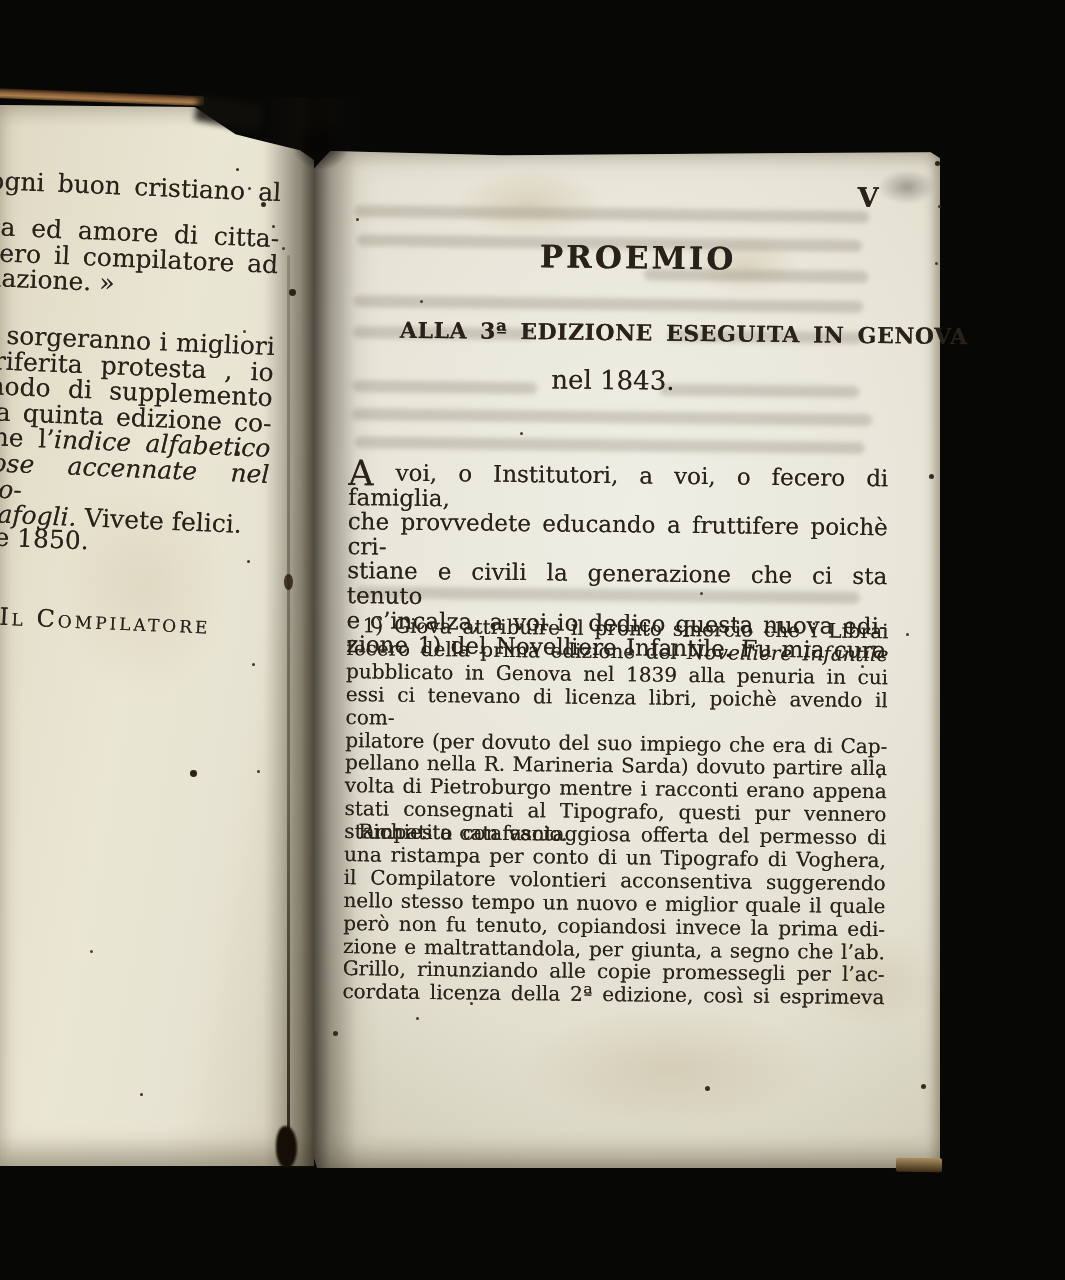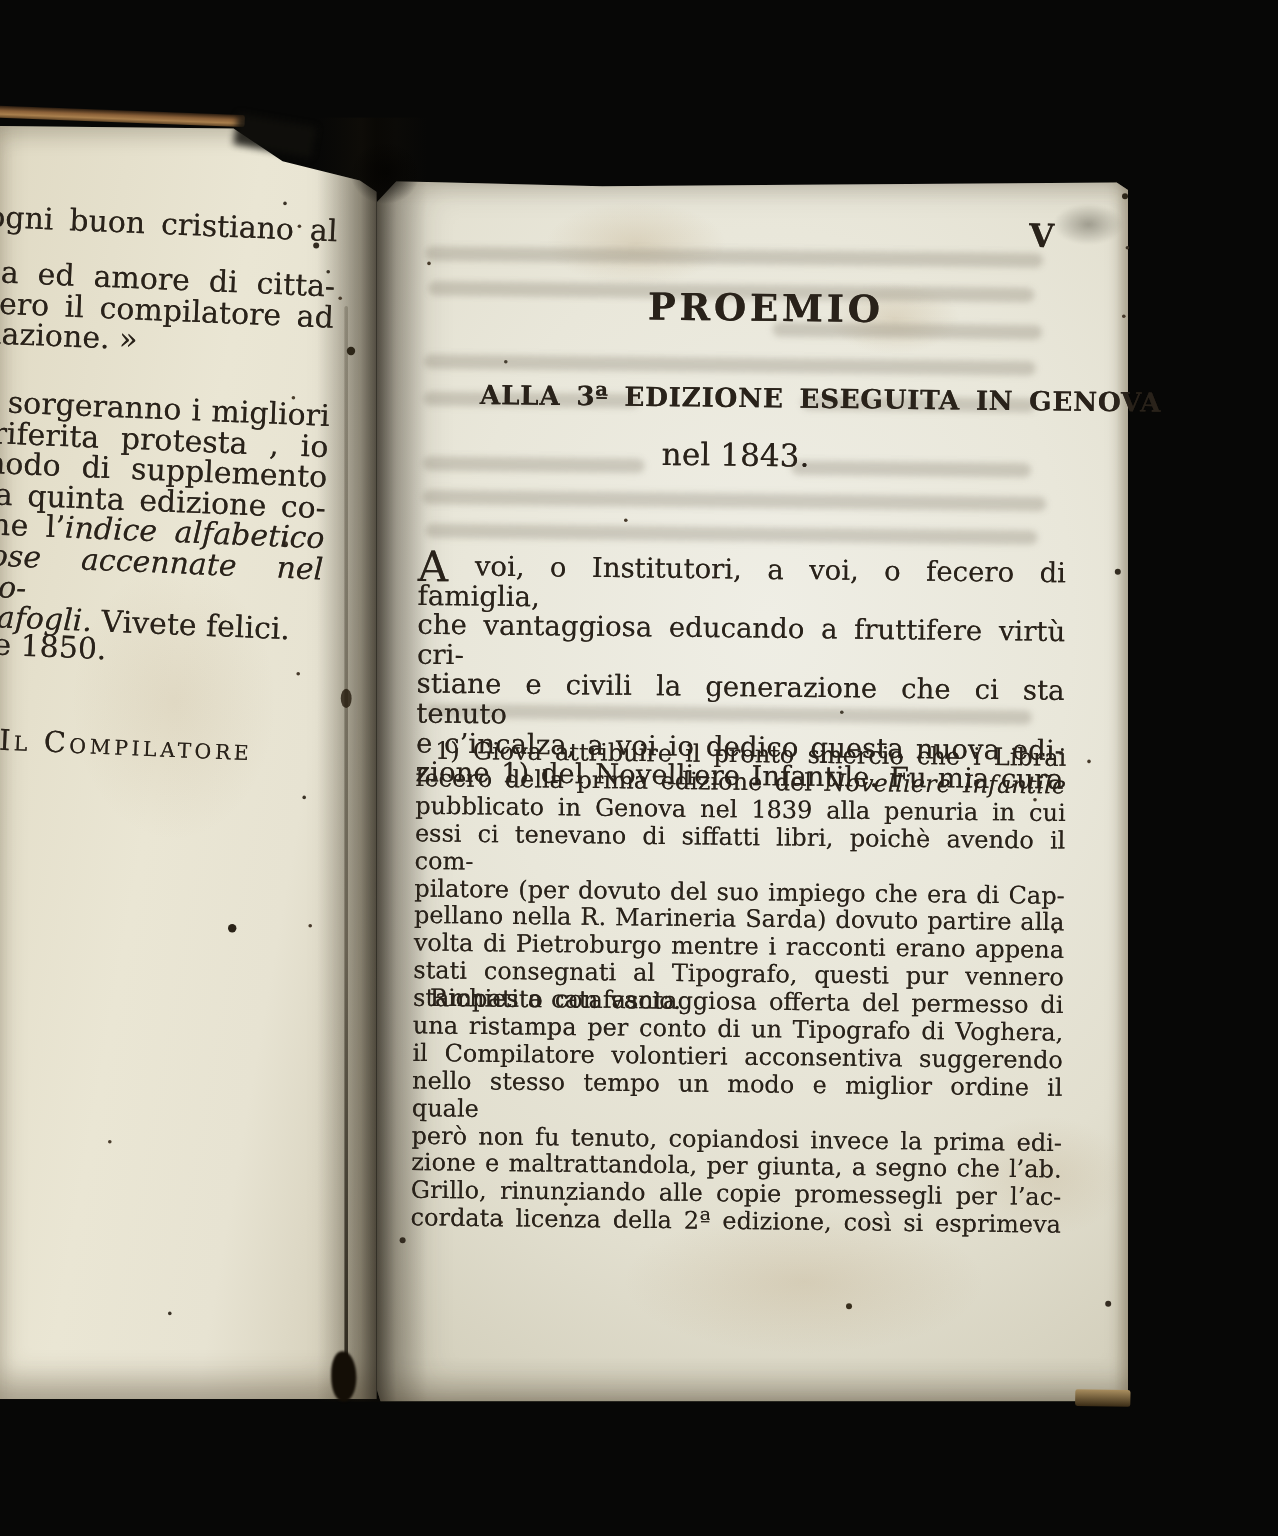--- a/index.html
+++ b/index.html
@@ -145,43 +145,43 @@
     <div class="ghost" style="left:18px;top:286px;width:510px;"></div>
     <div class="ghost" style="left:20px;top:436px;width:505px;"></div>
 
     <div class="vnum">V</div>
     <div class="title">PROEMIO</div>
     <div class="subtitle">ALLA 3ª EDIZIONE ESEGUITA IN GENOVA</div>
     <div class="yearline">nel 1843.</div>
 
     <div class="bodyp">
       <div class="j"><span class="cap">A</span><span> voi, o Institutori, a voi, o fecero di famiglia,</span></div>
-      <div class="j"><span>che vantaggiosa educando a fruttifere virtù cri-</span></div>
+      <div class="j"><span>che provvedete educando a fruttifere poichè cri-</span></div>
       <div class="j"><span>stiane e civili la generazione che ci sta tenuto</span></div>
       <div class="j"><span>e c’incalza, a voi io dedico questa nuova edi-</span></div>
       <div class="j"><span>zione 1) del Novelliere Infantile. Fu mia cura</span></div>
     </div>
 
     <div class="fnp fn1">
       <div class="j ind16"><span>1) Giova attribuire il pronto smercio che i Librai</span></div>
       <div class="j"><span>fecero della prima edizione del </span><span class="it">Novelliere Infantile</span></div>
       <div class="j"><span>pubblicato in Genova nel 1839 alla penuria in cui</span></div>
-      <div class="j"><span>essi ci tenevano di siffatti libri, poichè avendo il com-</span></div>
+      <div class="j"><span>essi ci tenevano di licenza libri, poichè avendo il com-</span></div>
       <div class="j"><span>pilatore (per dovuto del suo impiego che era di Cap-</span></div>
       <div class="j"><span>pellano nella R. Marineria Sarda) dovuto partire alla</span></div>
       <div class="j"><span>volta di Pietroburgo mentre i racconti erano appena</span></div>
       <div class="j"><span>stati consegnati al Tipografo, questi pur vennero</span></div>
       <div><span>stampati a catafascio.</span></div>
     </div>
 
     <div class="fnp fn2">
       <div class="j ind14"><span>Richiesto con vantaggiosa offerta del permesso di</span></div>
       <div class="j"><span>una ristampa per conto di un Tipografo di Voghera,</span></div>
       <div class="j"><span>il Compilatore volontieri acconsentiva suggerendo</span></div>
-      <div class="j"><span>nello stesso tempo un modo e miglior ordine il quale</span></div>
+      <div class="j"><span>nello stesso tempo un nuovo e miglior quale il quale</span></div>
       <div class="j"><span>però non fu tenuto, copiandosi invece la prima edi-</span></div>
       <div class="j"><span>zione e maltrattandola, per giunta, a segno che l’ab.</span></div>
       <div class="j"><span>Grillo, rinunziando alle copie promessegli per l’ac-</span></div>
       <div class="j"><span>cordata licenza della 2ª edizione, così si esprimeva</span></div>
     </div>
 
   </div>
 </div>
 
 </body></html>

